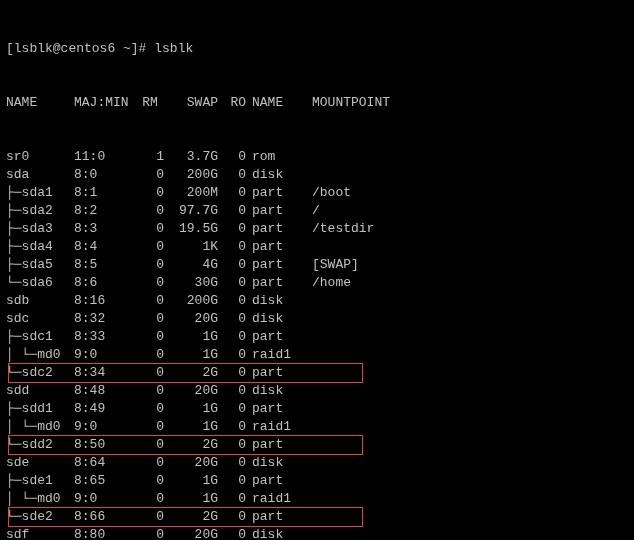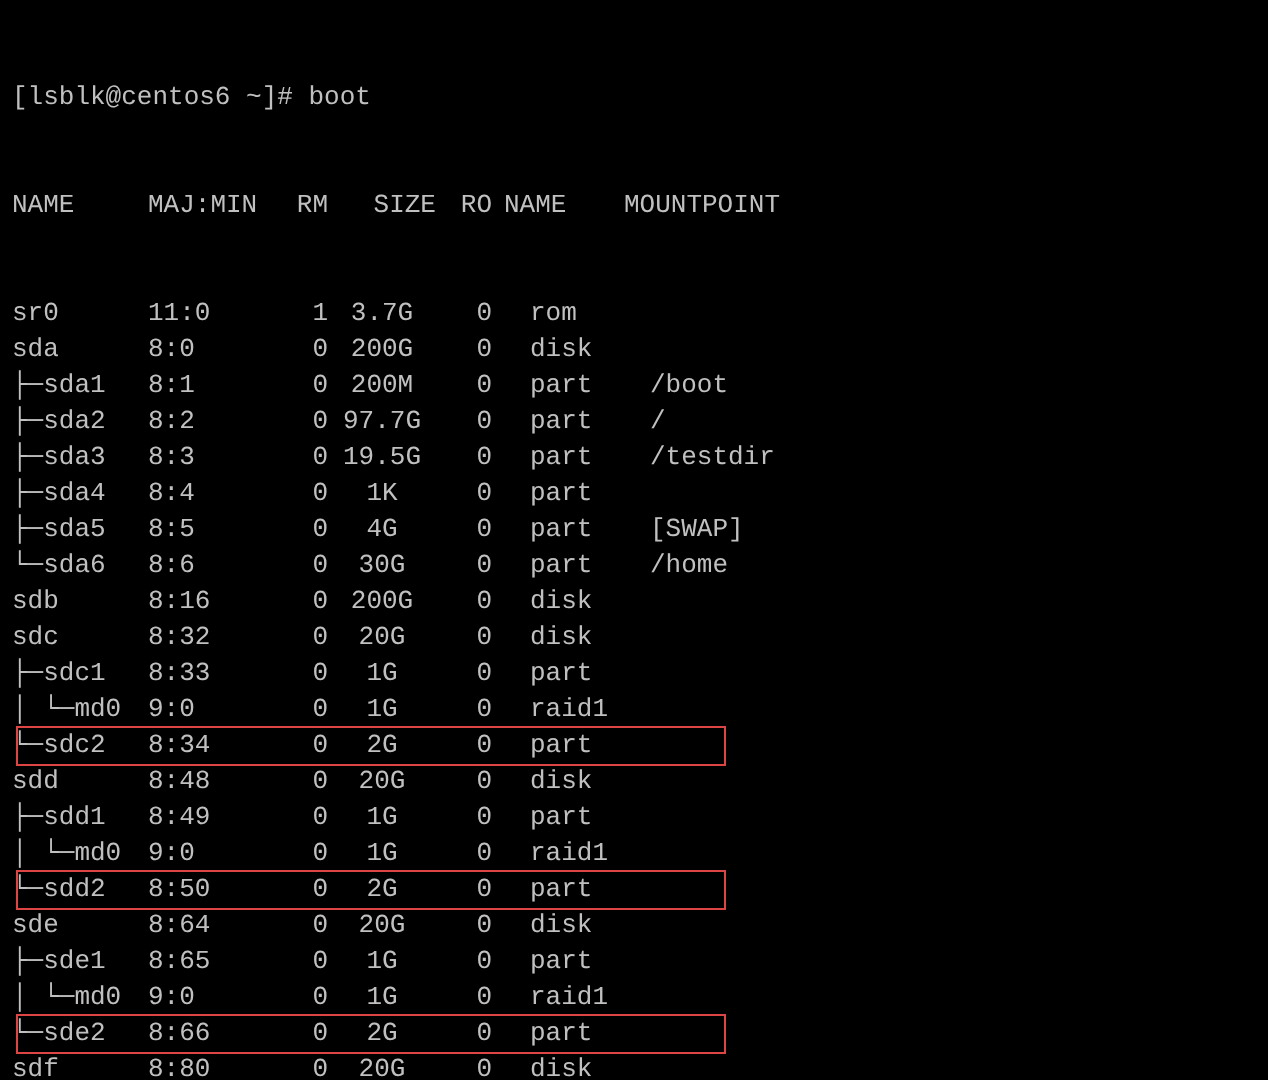--- a/index.html
+++ b/index.html
@@ -27,33 +27,33 @@
     border: 1px solid #d44;
     box-sizing: border-box;
     left: 2px;
     width: 355px;
     height: 20px;
     pointer-events: none;
   }
   .col-name { display:inline-block; width:68px; }
   .col-majmin { display:inline-block; width:62px; }
   .col-rm { display:inline-block; width:28px; text-align:right; }
-  .col-size { display:inline-block; width:54px; text-align:center; }
+  .col-size { display:inline-block; width:54px; text-align:right; }
   .col-ro { display:inline-block; width:28px; text-align:right; }
-  .col-type { display:inline-block; width:50px; padding-left:6px;margin-left:13px; }
+  .col-type { display:inline-block; width:50px; padding-left:6px; }
   .col-mp { display:inline-block; padding-left:10px; }
   .hdr-name { display:inline-block; width:68px; }
   .hdr-majmin { display:inline-block; width:62px; }
-  .hdr-rm { display:inline-block; width:28px; text-align:right; }
+  .hdr-rm { display:inline-block; width:28px; text-align:center; }
   .hdr-size { display:inline-block; width:54px; text-align:right; }
   .hdr-ro { display:inline-block; width:28px; text-align:right; }
   .hdr-type { display:inline-block; width:50px; padding-left:6px; }
   .hdr-mp { display:inline-block; padding-left:10px; }
 </style>
 </head>
 <body>
 
 <div class="terminal">
-  <div class="row"><span>[lsblk@centos6 ~]# </span><span>boot</span></div>
-  <div class="row"><span class="hdr-name">NAME</span><span class="hdr-majmin">MAJ:MIN</span><span class="hdr-rm">RM</span><span class="hdr-size">SIZE</span><span class="hdr-ro">RO</span><span class="hdr-type">NAME</span><span class="hdr-mp">MOUNTPOINT</span></div>
+  <div class="row"><span>[lsblk@centos6 ~]# </span><span>lsblk</span></div>
+  <div class="row"><span class="hdr-name">NAME</span><span class="hdr-majmin">MAJ:MIN</span><span class="hdr-rm">RM</span><span class="hdr-size">SWAP</span><span class="hdr-ro">RO</span><span class="hdr-type">NAME</span><span class="hdr-mp">MOUNTPOINT</span></div>
   <div id="rows-container"><div class="row"><span class="col-name">sr0</span><span class="col-majmin">11:0</span><span class="col-rm">1</span><span class="col-size">3.7G</span><span class="col-ro">0</span><span class="col-type">rom</span><span class="col-mp"></span></div><div class="row"><span class="col-name">sda</span><span class="col-majmin">8:0</span><span class="col-rm">0</span><span class="col-size">200G</span><span class="col-ro">0</span><span class="col-type">disk</span><span class="col-mp"></span></div><div class="row"><span class="col-name">├─sda1</span><span class="col-majmin">8:1</span><span class="col-rm">0</span><span class="col-size">200M</span><span class="col-ro">0</span><span class="col-type">part</span><span class="col-mp">/boot</span></div><div class="row"><span class="col-name">├─sda2</span><span class="col-majmin">8:2</span><span class="col-rm">0</span><span class="col-size">97.7G</span><span class="col-ro">0</span><span class="col-type">part</span><span class="col-mp">/</span></div><div class="row"><span class="col-name">├─sda3</span><span class="col-majmin">8:3</span><span class="col-rm">0</span><span class="col-size">19.5G</span><span class="col-ro">0</span><span class="col-type">part</span><span class="col-mp">/testdir</span></div><div class="row"><span class="col-name">├─sda4</span><span class="col-majmin">8:4</span><span class="col-rm">0</span><span class="col-size">1K</span><span class="col-ro">0</span><span class="col-type">part</span><span class="col-mp"></span></div><div class="row"><span class="col-name">├─sda5</span><span class="col-majmin">8:5</span><span class="col-rm">0</span><span class="col-size">4G</span><span class="col-ro">0</span><span class="col-type">part</span><span class="col-mp">[SWAP]</span></div><div class="row"><span class="col-name">└─sda6</span><span class="col-majmin">8:6</span><span class="col-rm">0</span><span class="col-size">30G</span><span class="col-ro">0</span><span class="col-type">part</span><span class="col-mp">/home</span></div><div class="row"><span class="col-name">sdb</span><span class="col-majmin">8:16</span><span class="col-rm">0</span><span class="col-size">200G</span><span class="col-ro">0</span><span class="col-type">disk</span><span class="col-mp"></span></div><div class="row"><span class="col-name">sdc</span><span class="col-majmin">8:32</span><span class="col-rm">0</span><span class="col-size">20G</span><span class="col-ro">0</span><span class="col-type">disk</span><span class="col-mp"></span></div><div class="row"><span class="col-name">├─sdc1</span><span class="col-majmin">8:33</span><span class="col-rm">0</span><span class="col-size">1G</span><span class="col-ro">0</span><span class="col-type">part</span><span class="col-mp"></span></div><div class="row"><span class="col-name">│ └─md0</span><span class="col-majmin">9:0</span><span class="col-rm">0</span><span class="col-size">1G</span><span class="col-ro">0</span><span class="col-type">raid1</span><span class="col-mp"></span></div><div class="row"><span class="col-name">└─sdc2</span><span class="col-majmin">8:34</span><span class="col-rm">0</span><span class="col-size">2G</span><span class="col-ro">0</span><span class="col-type">part</span><span class="col-mp"></span><div class="highlight-box" style="top: -1px;"></div></div><div class="row"><span class="col-name">sdd</span><span class="col-majmin">8:48</span><span class="col-rm">0</span><span class="col-size">20G</span><span class="col-ro">0</span><span class="col-type">disk</span><span class="col-mp"></span></div><div class="row"><span class="col-name">├─sdd1</span><span class="col-majmin">8:49</span><span class="col-rm">0</span><span class="col-size">1G</span><span class="col-ro">0</span><span class="col-type">part</span><span class="col-mp"></span></div><div class="row"><span class="col-name">│ └─md0</span><span class="col-majmin">9:0</span><span class="col-rm">0</span><span class="col-size">1G</span><span class="col-ro">0</span><span class="col-type">raid1</span><span class="col-mp"></span></div><div class="row"><span class="col-name">└─sdd2</span><span class="col-majmin">8:50</span><span class="col-rm">0</span><span class="col-size">2G</span><span class="col-ro">0</span><span class="col-type">part</span><span class="col-mp"></span><div class="highlight-box" style="top: -1px;"></div></div><div class="row"><span class="col-name">sde</span><span class="col-majmin">8:64</span><span class="col-rm">0</span><span class="col-size">20G</span><span class="col-ro">0</span><span class="col-type">disk</span><span class="col-mp"></span></div><div class="row"><span class="col-name">├─sde1</span><span class="col-majmin">8:65</span><span class="col-rm">0</span><span class="col-size">1G</span><span class="col-ro">0</span><span class="col-type">part</span><span class="col-mp"></span></div><div class="row"><span class="col-name">│ └─md0</span><span class="col-majmin">9:0</span><span class="col-rm">0</span><span class="col-size">1G</span><span class="col-ro">0</span><span class="col-type">raid1</span><span class="col-mp"></span></div><div class="row"><span class="col-name">└─sde2</span><span class="col-majmin">8:66</span><span class="col-rm">0</span><span class="col-size">2G</span><span class="col-ro">0</span><span class="col-type">part</span><span class="col-mp"></span><div class="highlight-box" style="top: -1px;"></div></div><div class="row"><span class="col-name">sdf</span><span class="col-majmin">8:80</span><span class="col-rm">0</span><span class="col-size">20G</span><span class="col-ro">0</span><span class="col-type">disk</span><span class="col-mp"></span></div></div>
   
 </div>
 
 </body></html>

